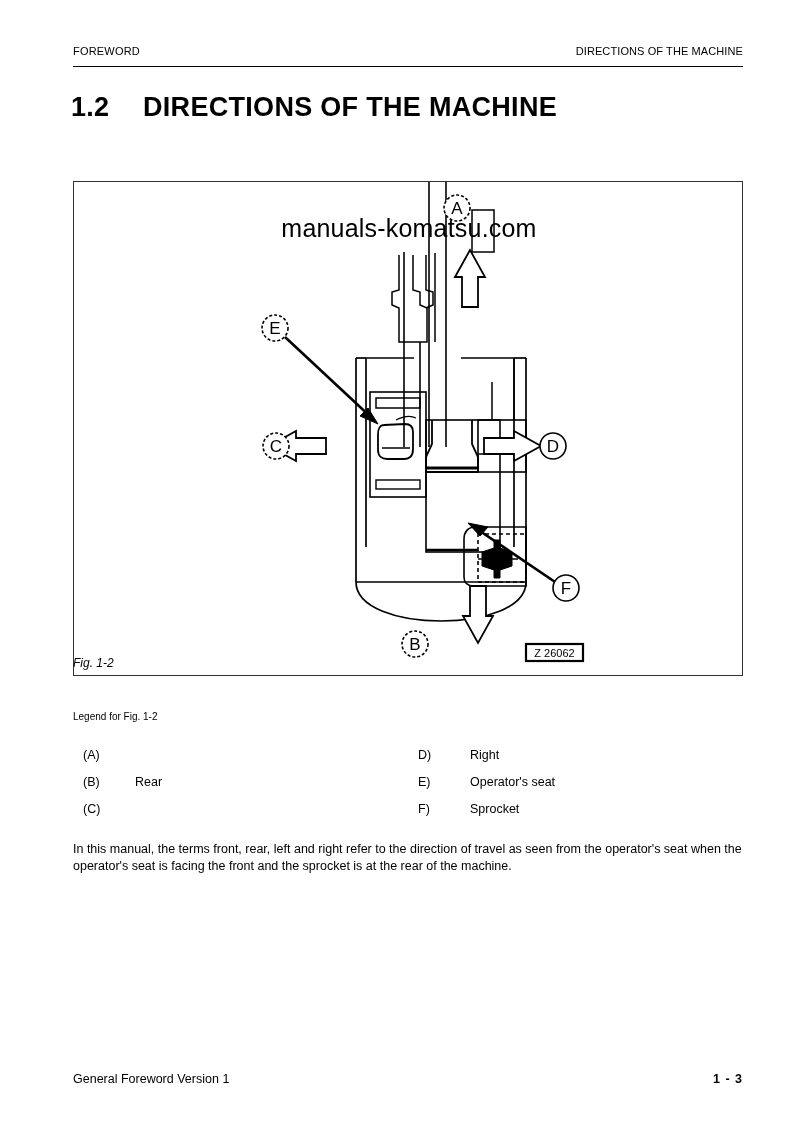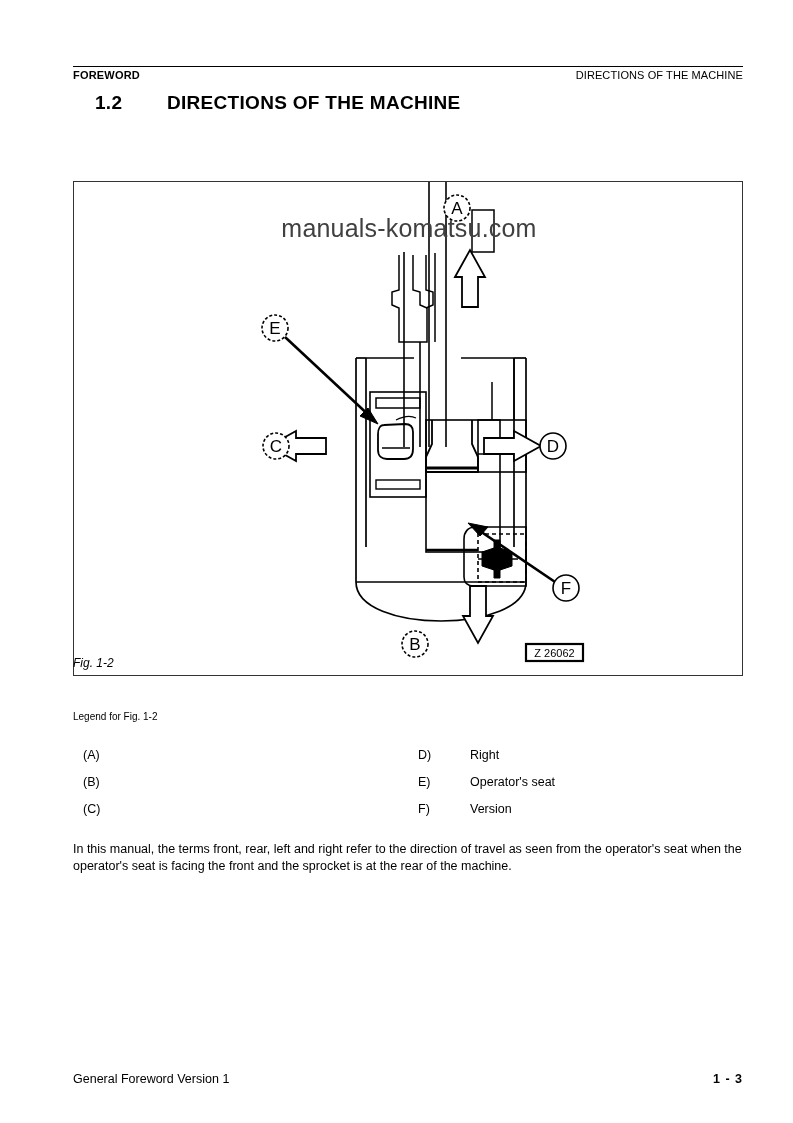--- a/index.html
+++ b/index.html
@@ -22,23 +22,22 @@
     position: absolute;
     left: 73px;
     top: 45px;
     width: 670px;
     display: flex;
     justify-content: space-between;
     align-items: flex-end;
     font-size: 11px;
   }
   .run-head .left {
-    font-weight: bold;
+    font-weight: normal;
     letter-spacing: 0.2px;
-    margin-top: 24px;
   }
   .run-head .right {
     font-weight: normal;
     letter-spacing: 0.1px;
   }
   .head-rule {
     position: absolute;
     left: 73px;
     top: 66px;
     width: 670px;
@@ -46,24 +45,23 @@
     background: #000000;
   }
 
   
   .title-row {
     position: absolute;
     left: 71px;
     top: 92px;
     display: flex;
     align-items: baseline;
-    font-size: 19px;
+    font-size: 27px;
     font-weight: bold;
     letter-spacing: 0.3px;
-    margin-left: 24px;
   }
   .title-num { width: 72px; }
 
   
   .fig-frame {
     position: absolute;
     left: 73px;
     top: 181px;
     width: 670px;
     height: 495px;
@@ -73,21 +71,21 @@
   }
   .fig-frame svg { display: block; }
 
   .watermark {
     position: absolute;
     left: 0;
     top: 32px;
     width: 670px;
     text-align: center;
     font-size: 25px;
-    color: #404040;
+    color: #000000;
     letter-spacing: 0.2px;
     pointer-events: none;
   }
 
   
   .fig-caption {
     position: absolute;
     left: 73px;
     top: 656px;
     font-size: 12px;
@@ -287,33 +285,34 @@
         <span class="legend-key">(A)</span>
       </div>
       <div class="legend-col">
         <span class="legend-key">D)</span>
         <span class="legend-val">Right</span>
       </div>
     </div>
     <div class="legend-row">
       <div class="legend-col">
         <span class="legend-key">(B)</span>
+        <span class="legend-val">Rear</span>
       </div>
       <div class="legend-col">
         <span class="legend-key">E)</span>
         <span class="legend-val">Operator's seat</span>
       </div>
     </div>
     <div class="legend-row">
       <div class="legend-col">
         <span class="legend-key">(C)</span>
       </div>
       <div class="legend-col">
         <span class="legend-key">F)</span>
-        <span class="legend-val">Version</span>
+        <span class="legend-val">Sprocket</span>
       </div>
     </div>
   </div>
 
   <div class="body-text">In this manual, the terms front, rear, left and right refer to the direction of travel as seen from the operator's seat when the operator's seat is facing the front and the sprocket is at the rear of the machine.</div>
 
   <div class="footer">
     <span class="footer-center">General Foreword Version 1</span>
     <span class="footer-right">1 - 3</span>
   </div>

